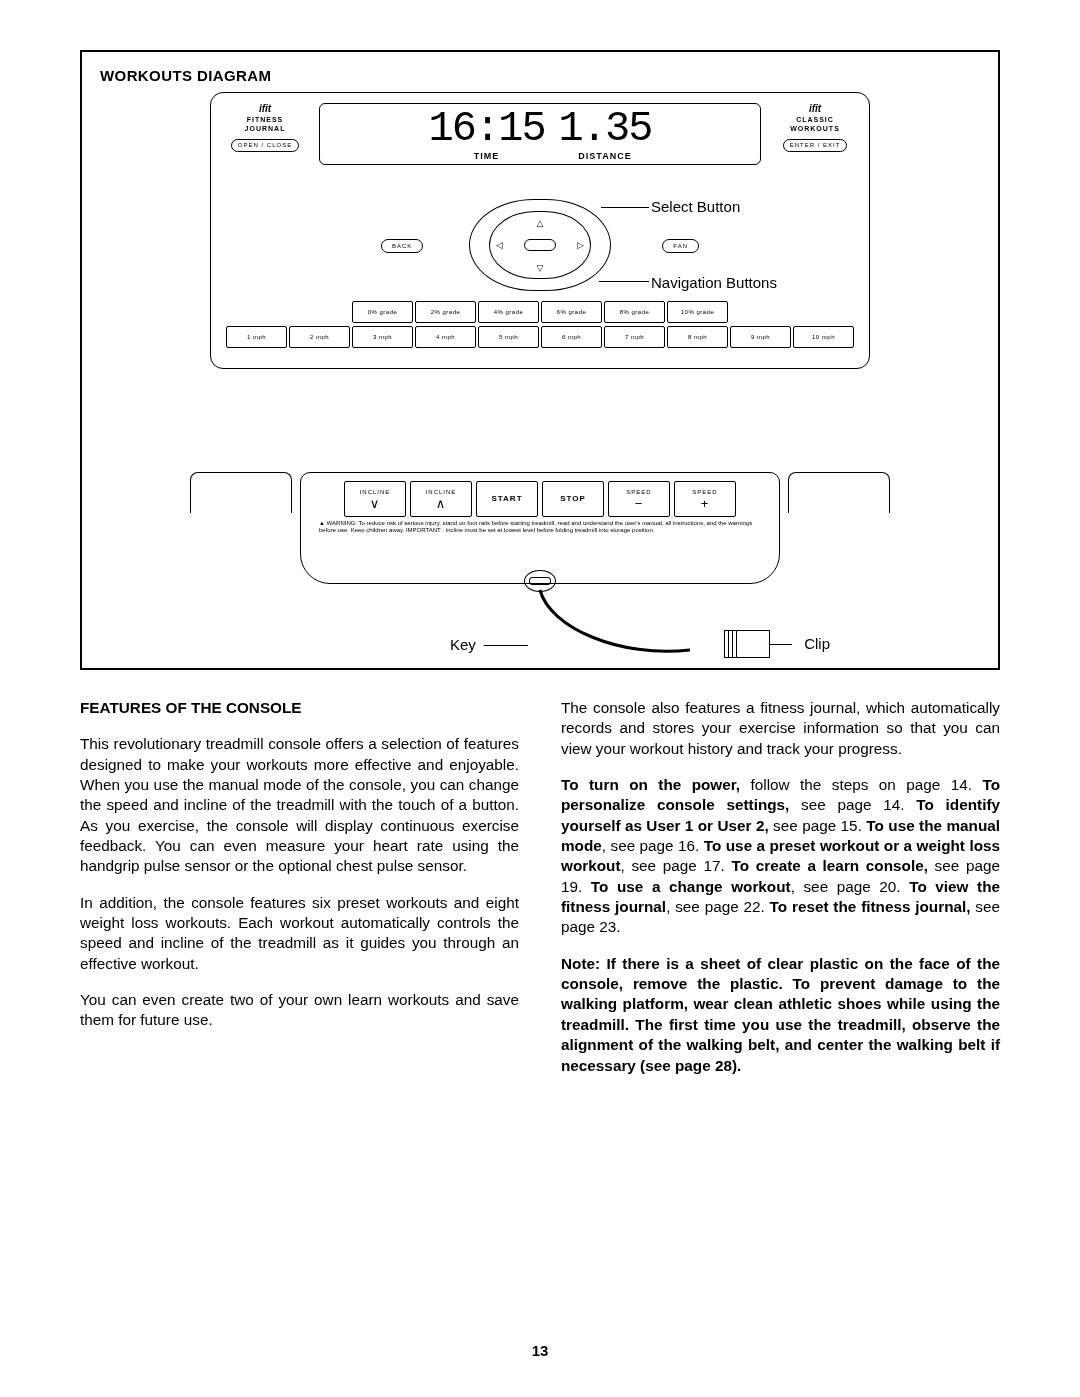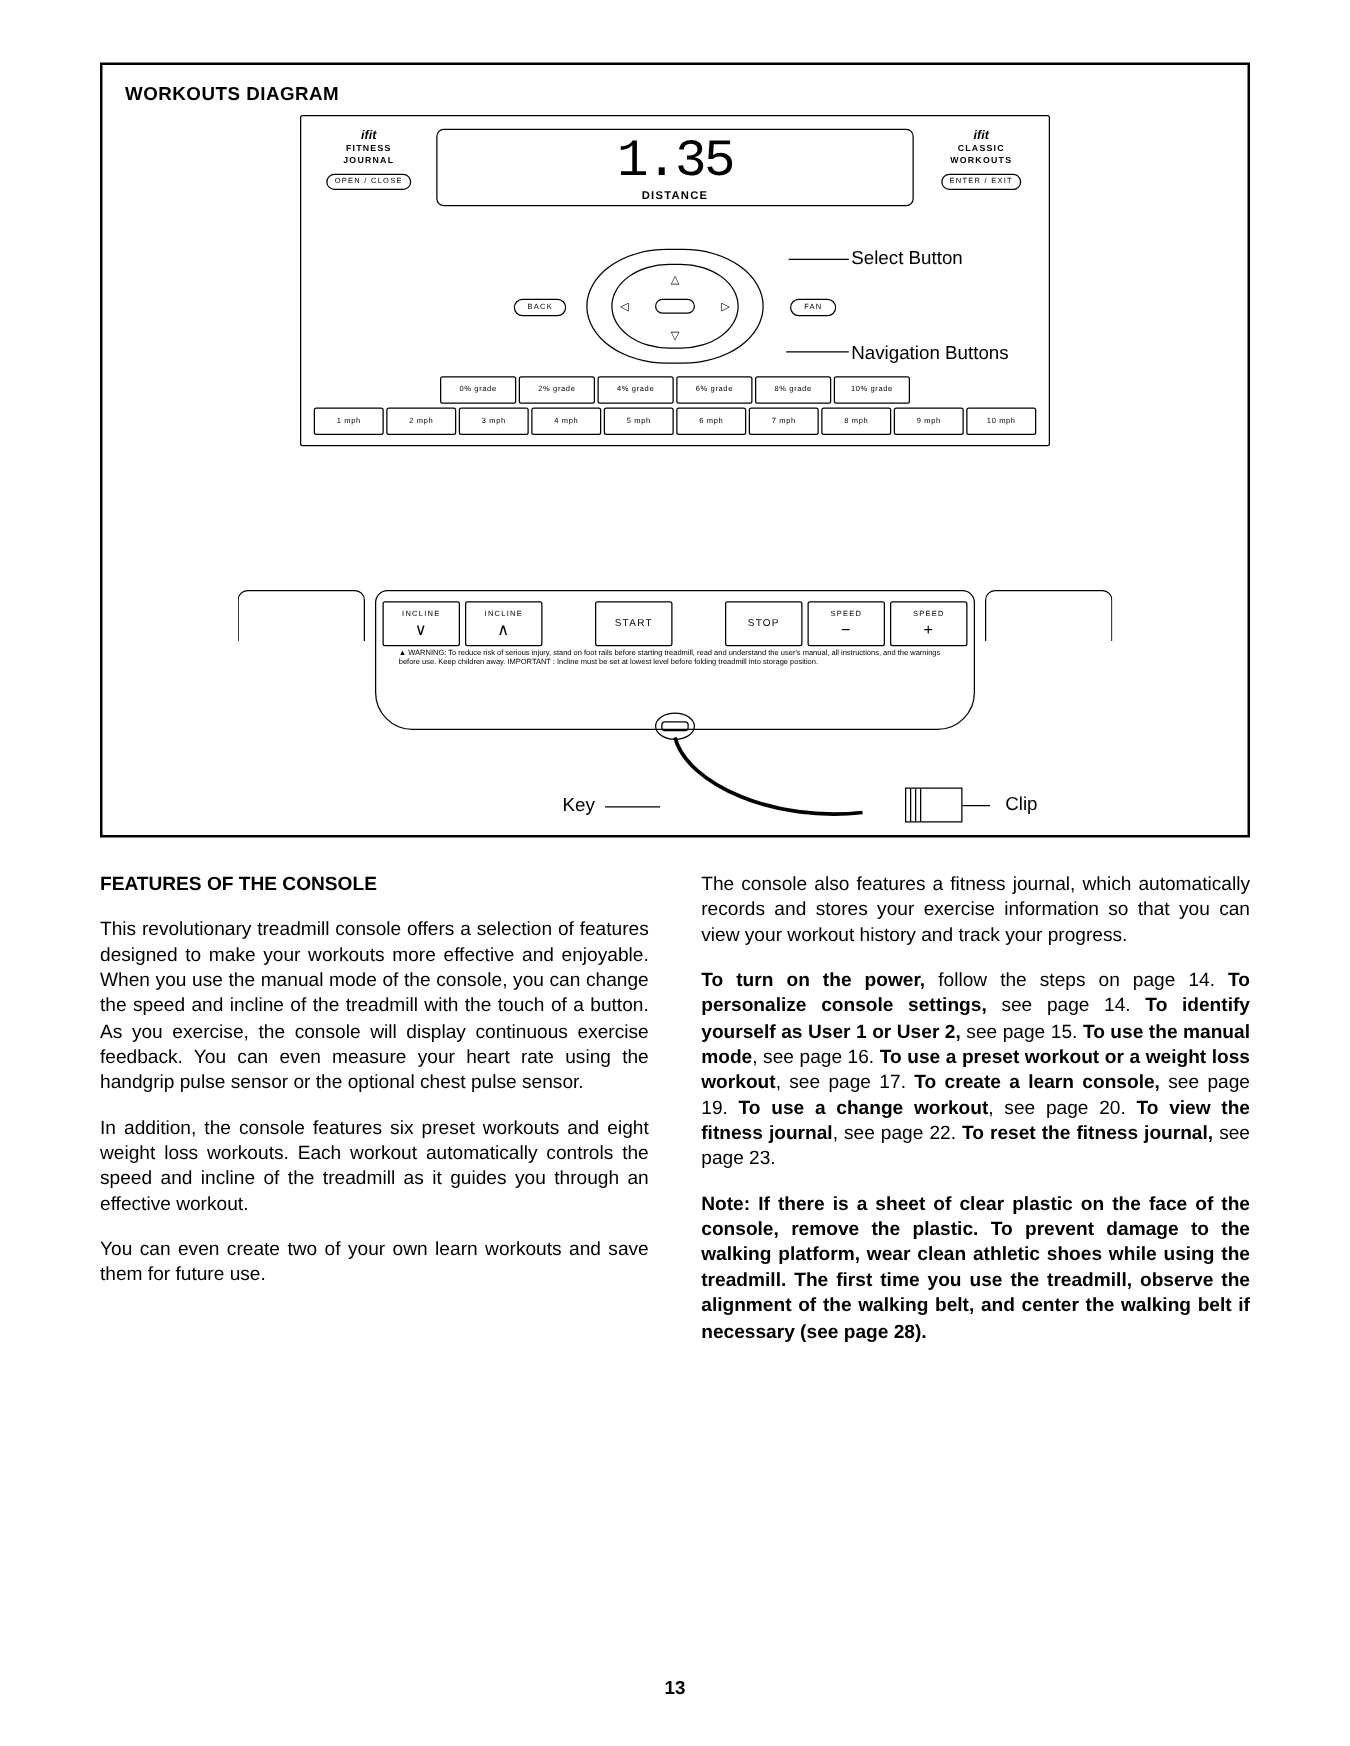--- a/index.html
+++ b/index.html
@@ -27,24 +27,24 @@
     position: relative;
   }
   .diagram-title {
     font-weight: 700;
     letter-spacing: 0.4px;
     margin-bottom: 6px;
   }
   
   .panel-top {
     margin: 4px auto 0 auto;
-    width: 600px;
+    width: 660px;
     border: 1.5px solid #000;
-    border-radius: 2px;
-    padding: 10px 10px 8px 10px;
+    border-radius: 13px;
+    padding: 10px 10px 20px 10px;
     box-sizing: border-box;
     position: relative;
   }
   .top-row1 {
     display: flex;
     justify-content: space-between;
     align-items: stretch;
     gap: 10px;
   }
   .side-pod {
@@ -199,21 +199,21 @@
     padding-top: 8px;
   }
   .ctrl {
     width: 60px; height: 34px;
     border:1.1px solid #000;
     border-radius:2px;
     display:flex; flex-direction:column; align-items:center; justify-content:center;
     font-size:6px; letter-spacing:1px;
   }
   .ctrl .big { font-size:13px; line-height:1; }
-  .ctrl.bold { font-weight:400; font-size:8px;margin-left:38px;}
+  .ctrl.bold { font-weight:700; font-size:8px;}
   .warn {
     font-size: 6px;
     line-height: 1.1;
     padding: 3px 18px 0 18px;
   }
   
   .key-area { position:absolute; left:50%; top:518px; transform:translateX(-50%); width:640px; height:78px;}
   .socket {
     position:absolute; left:50%; top:0; transform:translateX(-50%);
     width:30px; height:20px; border:1.4px solid #000; border-radius:50%;
@@ -267,20 +267,24 @@
   <div class="panel-top">
     <div class="top-row1">
       <div class="side-pod">
         <div class="ifit">ifit</div>
         <div class="l1">FITNESS</div>
         <div class="l2">JOURNAL</div>
         <div class="pill-btn">OPEN / CLOSE</div>
       </div>
 
       <div class="lcd">
+        <div class="lcd-half">
+          <div class="lcd-val">16:15</div>
+          <div class="lcd-lbl">TIME</div>
+        </div>
         <div class="lcd-half">
           <div class="lcd-val">1.35</div>
           <div class="lcd-lbl">DISTANCE</div>
         </div>
       </div>
 
       <div class="side-pod">
         <div class="ifit">ifit</div>
         <div class="l1">CLASSIC</div>
         <div class="l2">WORKOUTS</div>

